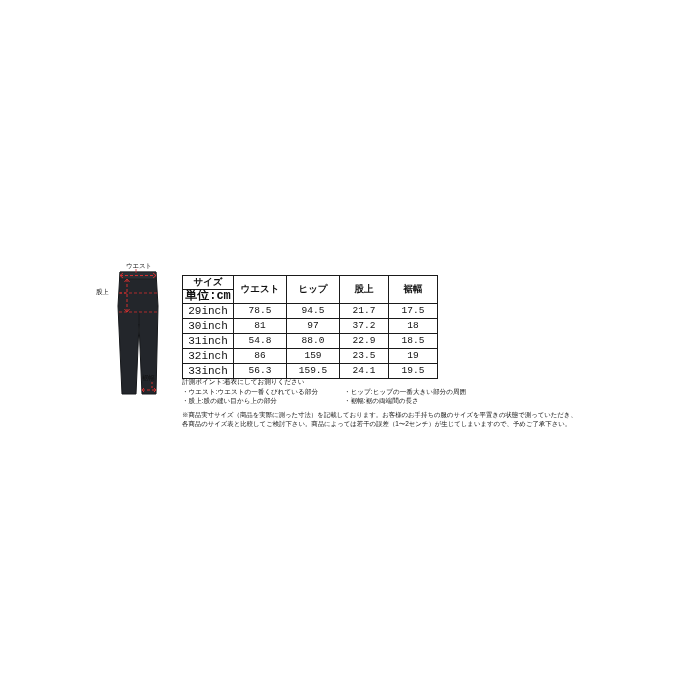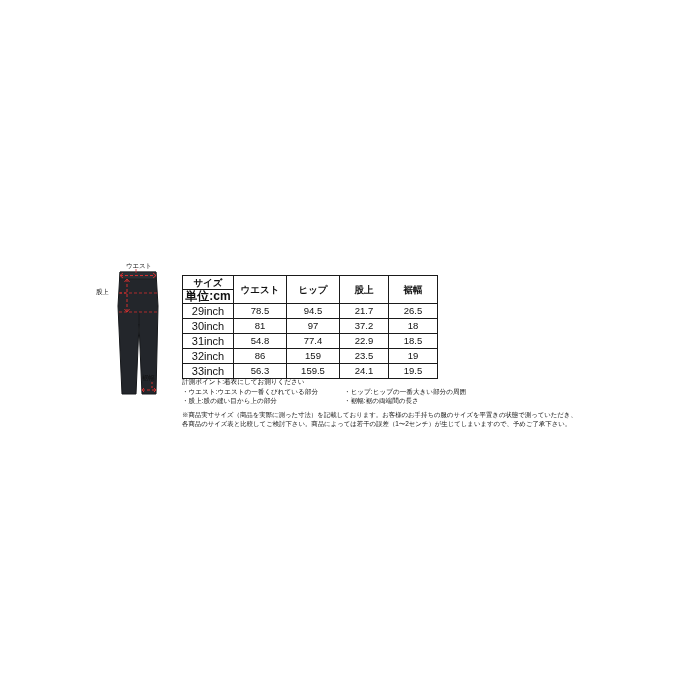--- a/index.html
+++ b/index.html
@@ -42,20 +42,21 @@
   
   #table-wrap {
     position: absolute;
     left: 182px;
     top: 275px;
   }
   table.sizechart {
     border-collapse: collapse;
     font-size: 9.5px;
     color: #111111;
+    font-family: Liberation Mono, monospace;
   }
   table.sizechart th,
   table.sizechart td {
     border: 1px solid #1a1a1a;
     text-align: center;
     padding: 0;
     height: 14px;
     line-height: 14px;
     font-weight: normal;
   }
@@ -163,33 +164,33 @@
         <tr>
           <th class="unit-cell">単位:cm</th>
         </tr>
       </thead>
       <tbody>
         <tr>
           <td class="size-col">29inch</td>
           <td>78.5</td>
           <td>94.5</td>
           <td>21.7</td>
-          <td>26.5</td>
+          <td>17.5</td>
         </tr>
         <tr>
           <td class="size-col">30inch</td>
           <td>81</td>
           <td>97</td>
           <td>37.2</td>
           <td>18</td>
         </tr>
         <tr>
           <td class="size-col">31inch</td>
           <td>54.8</td>
-          <td>77.4</td>
+          <td>88.0</td>
           <td>22.9</td>
           <td>18.5</td>
         </tr>
         <tr>
           <td class="size-col">32inch</td>
           <td>86</td>
           <td>159</td>
           <td>23.5</td>
           <td>19</td>
         </tr>

